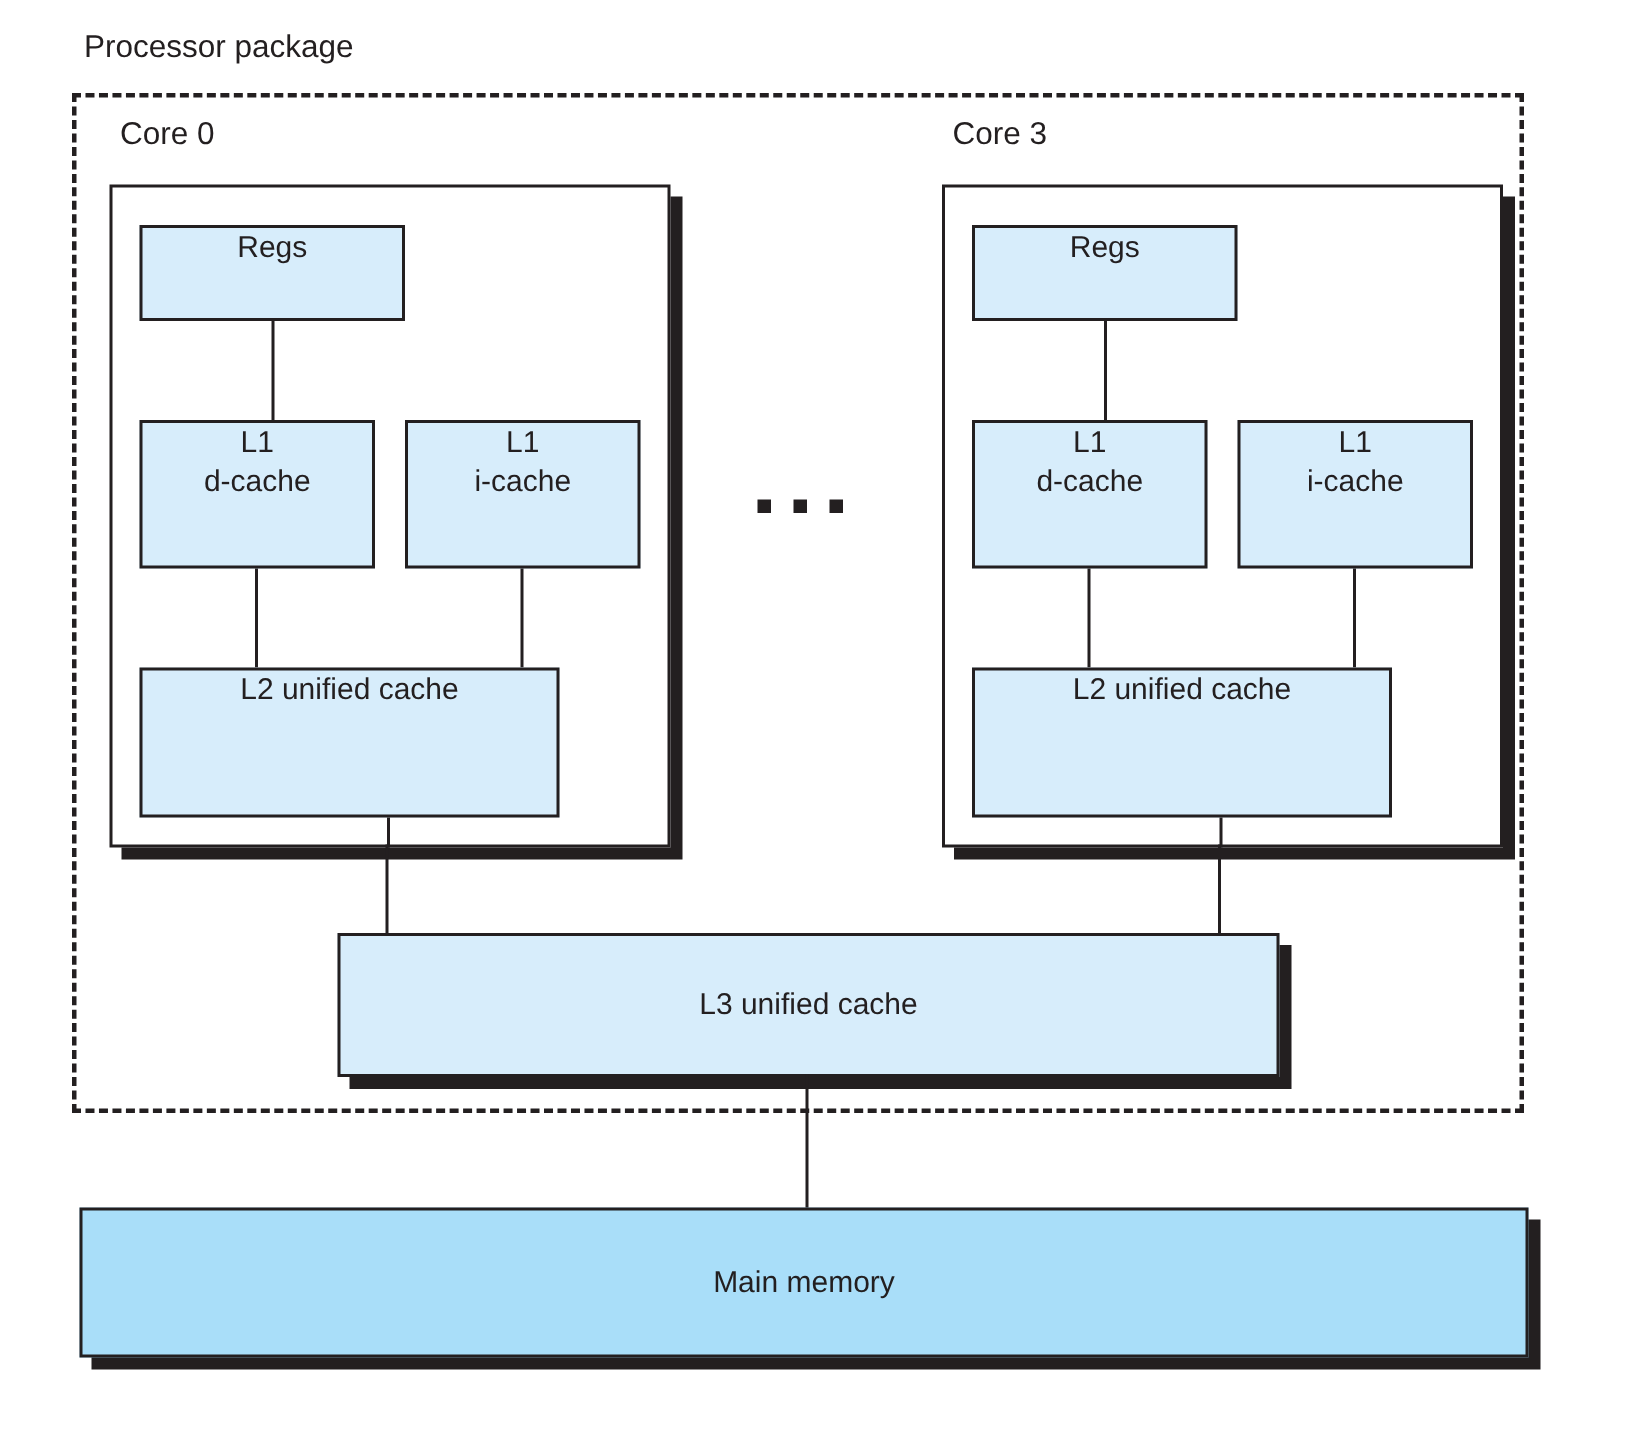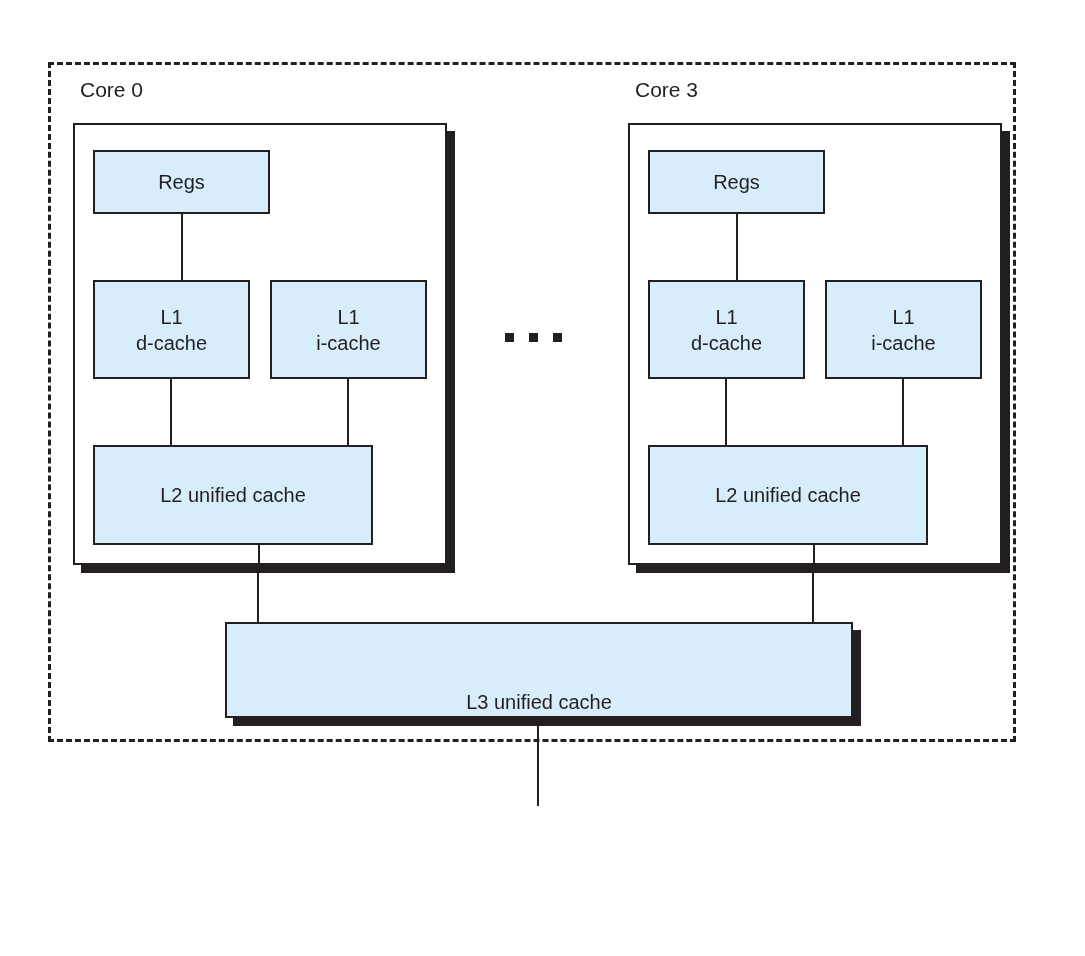--- a/index.html
+++ b/index.html
@@ -55,21 +55,21 @@
   }
 
   .node {
     position: absolute;
     background: #d7edfb;
     border: 2px solid #231f20;
     box-sizing: border-box;
     display: flex;
     flex-direction: column;
     align-items: center;
-    justify-content: center;
+    justify-content: flex-start;
     font-size: 20px;
     line-height: 26px;
     text-align: center;
   }
 
   .regs { left: 18px; top: 25px; width: 177px; height: 64px; }
   .l1d  { left: 18px; top: 155px; width: 157px; height: 99px; }
   .l1i  { left: 195px; top: 155px; width: 157px; height: 99px; }
   .l2   { left: 18px; top: 320px; width: 280px; height: 100px; }
 
@@ -100,21 +100,21 @@
   .l3-box {
     left: 225px; top: 622px;
     width: 628px; height: 96px;
     background: #d7edfb;
     border: 2px solid #231f20;
     box-shadow: 8px 8px 0 0 #231f20;
     box-sizing: border-box;
     display: flex;
     flex-direction: column;
     align-items: center;
-    justify-content: flex-end;
+    justify-content: center;
     font-size: 20px;
     line-height: 27px;
     text-align: center;
   }
 
   .main-memory {
     left: 53px; top: 805px;
     width: 966px; height: 100px;
     background: #a9def9;
     border: 2px solid #231f20;
@@ -124,20 +124,21 @@
     align-items: center;
     justify-content: center;
     font-size: 20px;
   }
 </style>
 </head>
 <body>
 
 <div class="stage">
 
+  <div class="abs pkg-title">Processor package</div>
 
   <div class="abs pkg-boundary"></div>
 
   <div class="abs core core-0">
     <div class="core-label">Core 0</div>
     <div class="core-box">
       <div class="node regs">
         <span>Regs</span>
       </div>
       <div class="vline conn-regs"></div>
@@ -190,14 +191,17 @@
 
   <div class="abs vline conn-core0-l3"></div>
   <div class="abs vline conn-core1-l3"></div>
 
   <div class="abs l3-box">
     <span>L3 unified cache</span>
   </div>
 
   <div class="abs vline conn-l3-mem"></div>
 
+  <div class="abs main-memory">
+    <span>Main memory</span>
+  </div>
 
 </div>
 
 </body></html>

